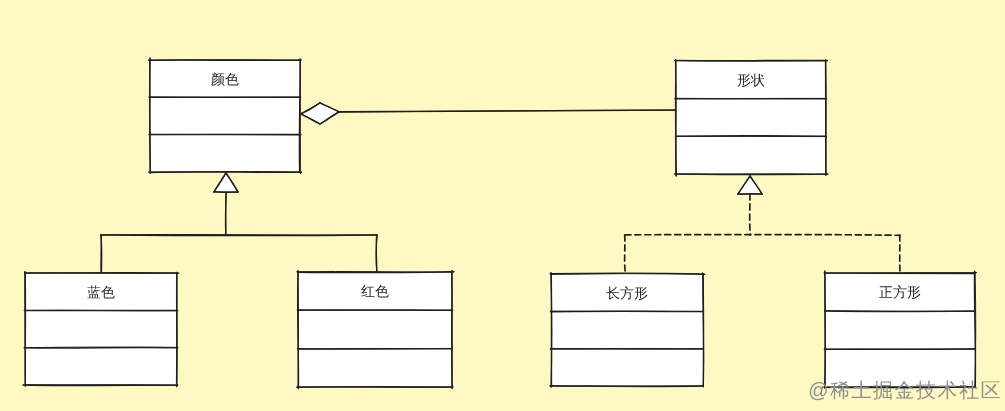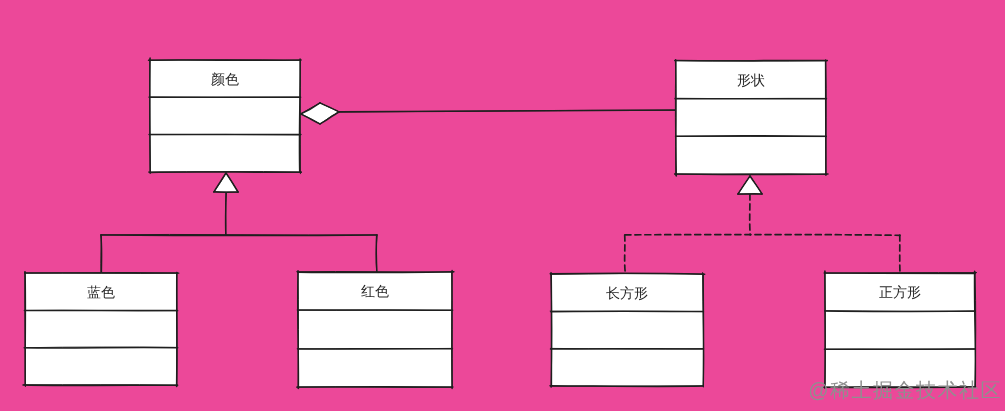--- a/index.html
+++ b/index.html
@@ -1,18 +1,18 @@
 <!DOCTYPE html>
 <html><head>
 <meta charset="utf-8">
 <style>
   html,body{margin:0;padding:0;background:#ffffff;}
   .stage{
     width:1005px;height:411px;position:relative;overflow:hidden;
-    background:#ec4899;font-family:"Liberation Sans",sans-serif;
+    background:#fef9c3;font-family:"Liberation Sans",sans-serif;
   }
   svg{display:block;}
   svg text{font-family:"Liberation Sans",sans-serif;}
   .class-title{font-size:14px;}
   .watermark{font-size:20px;letter-spacing:1.5px;}
 </style>
 </head>
 <body>
 
 <div class="stage">

